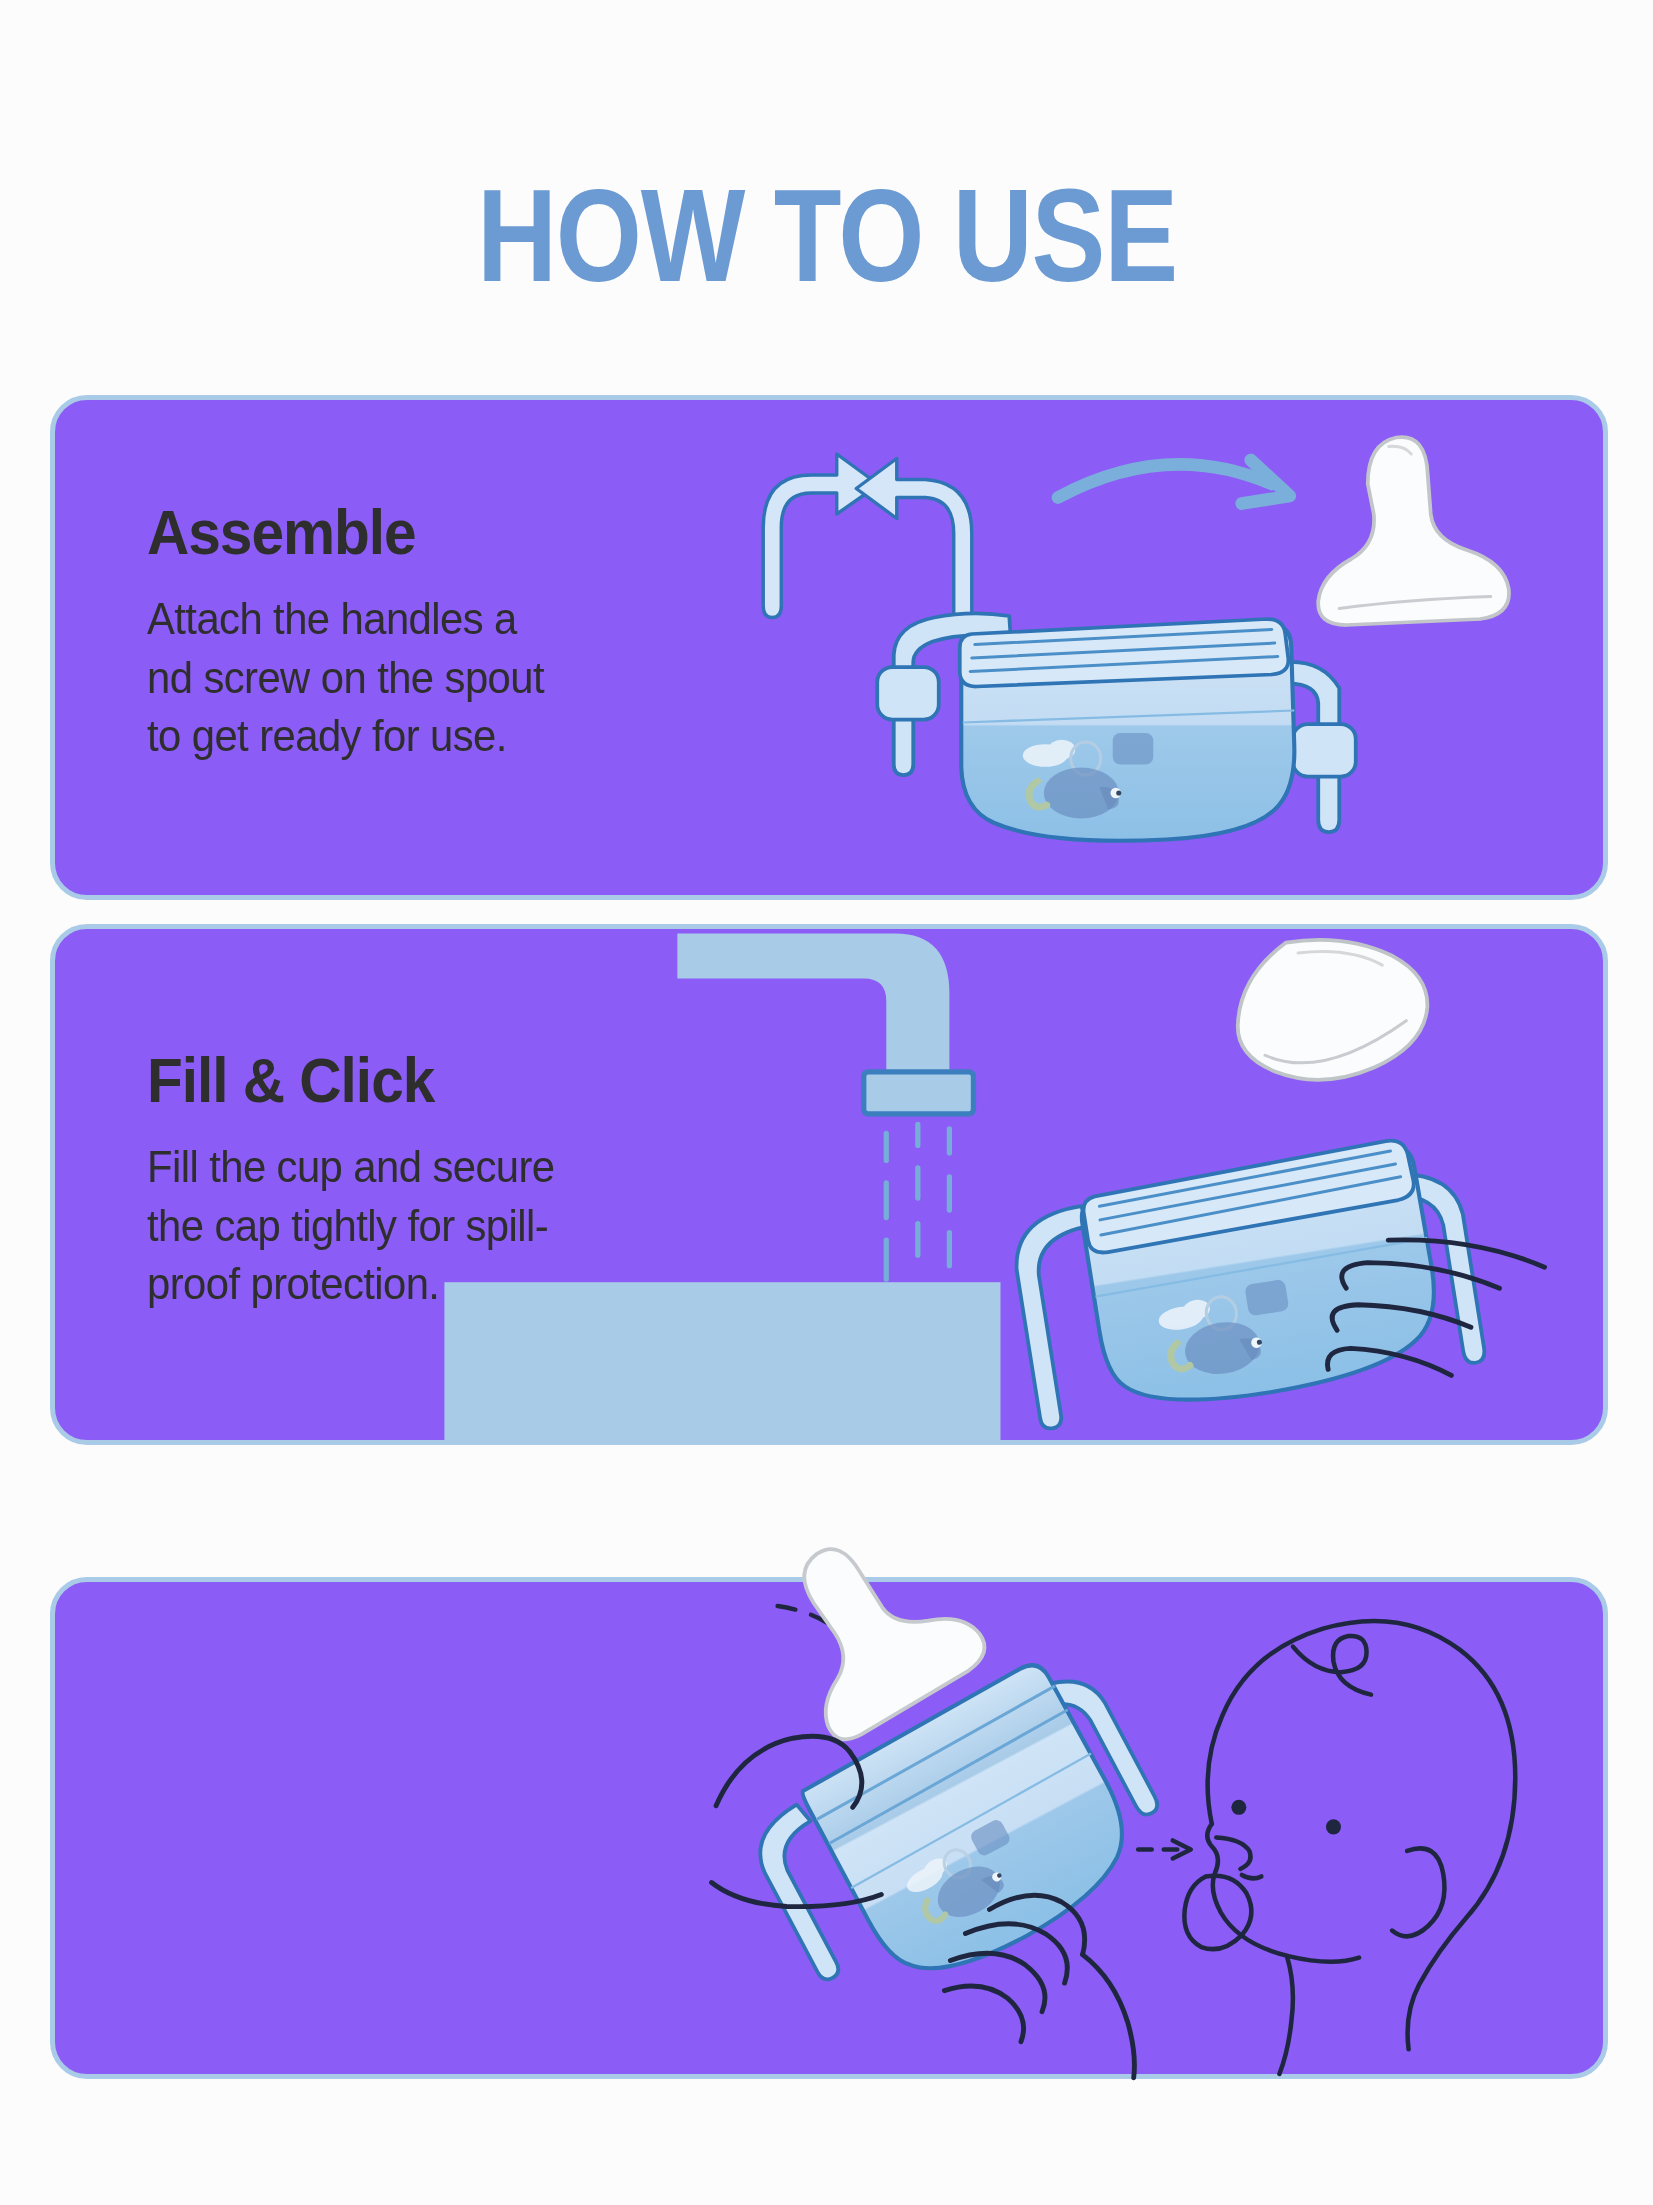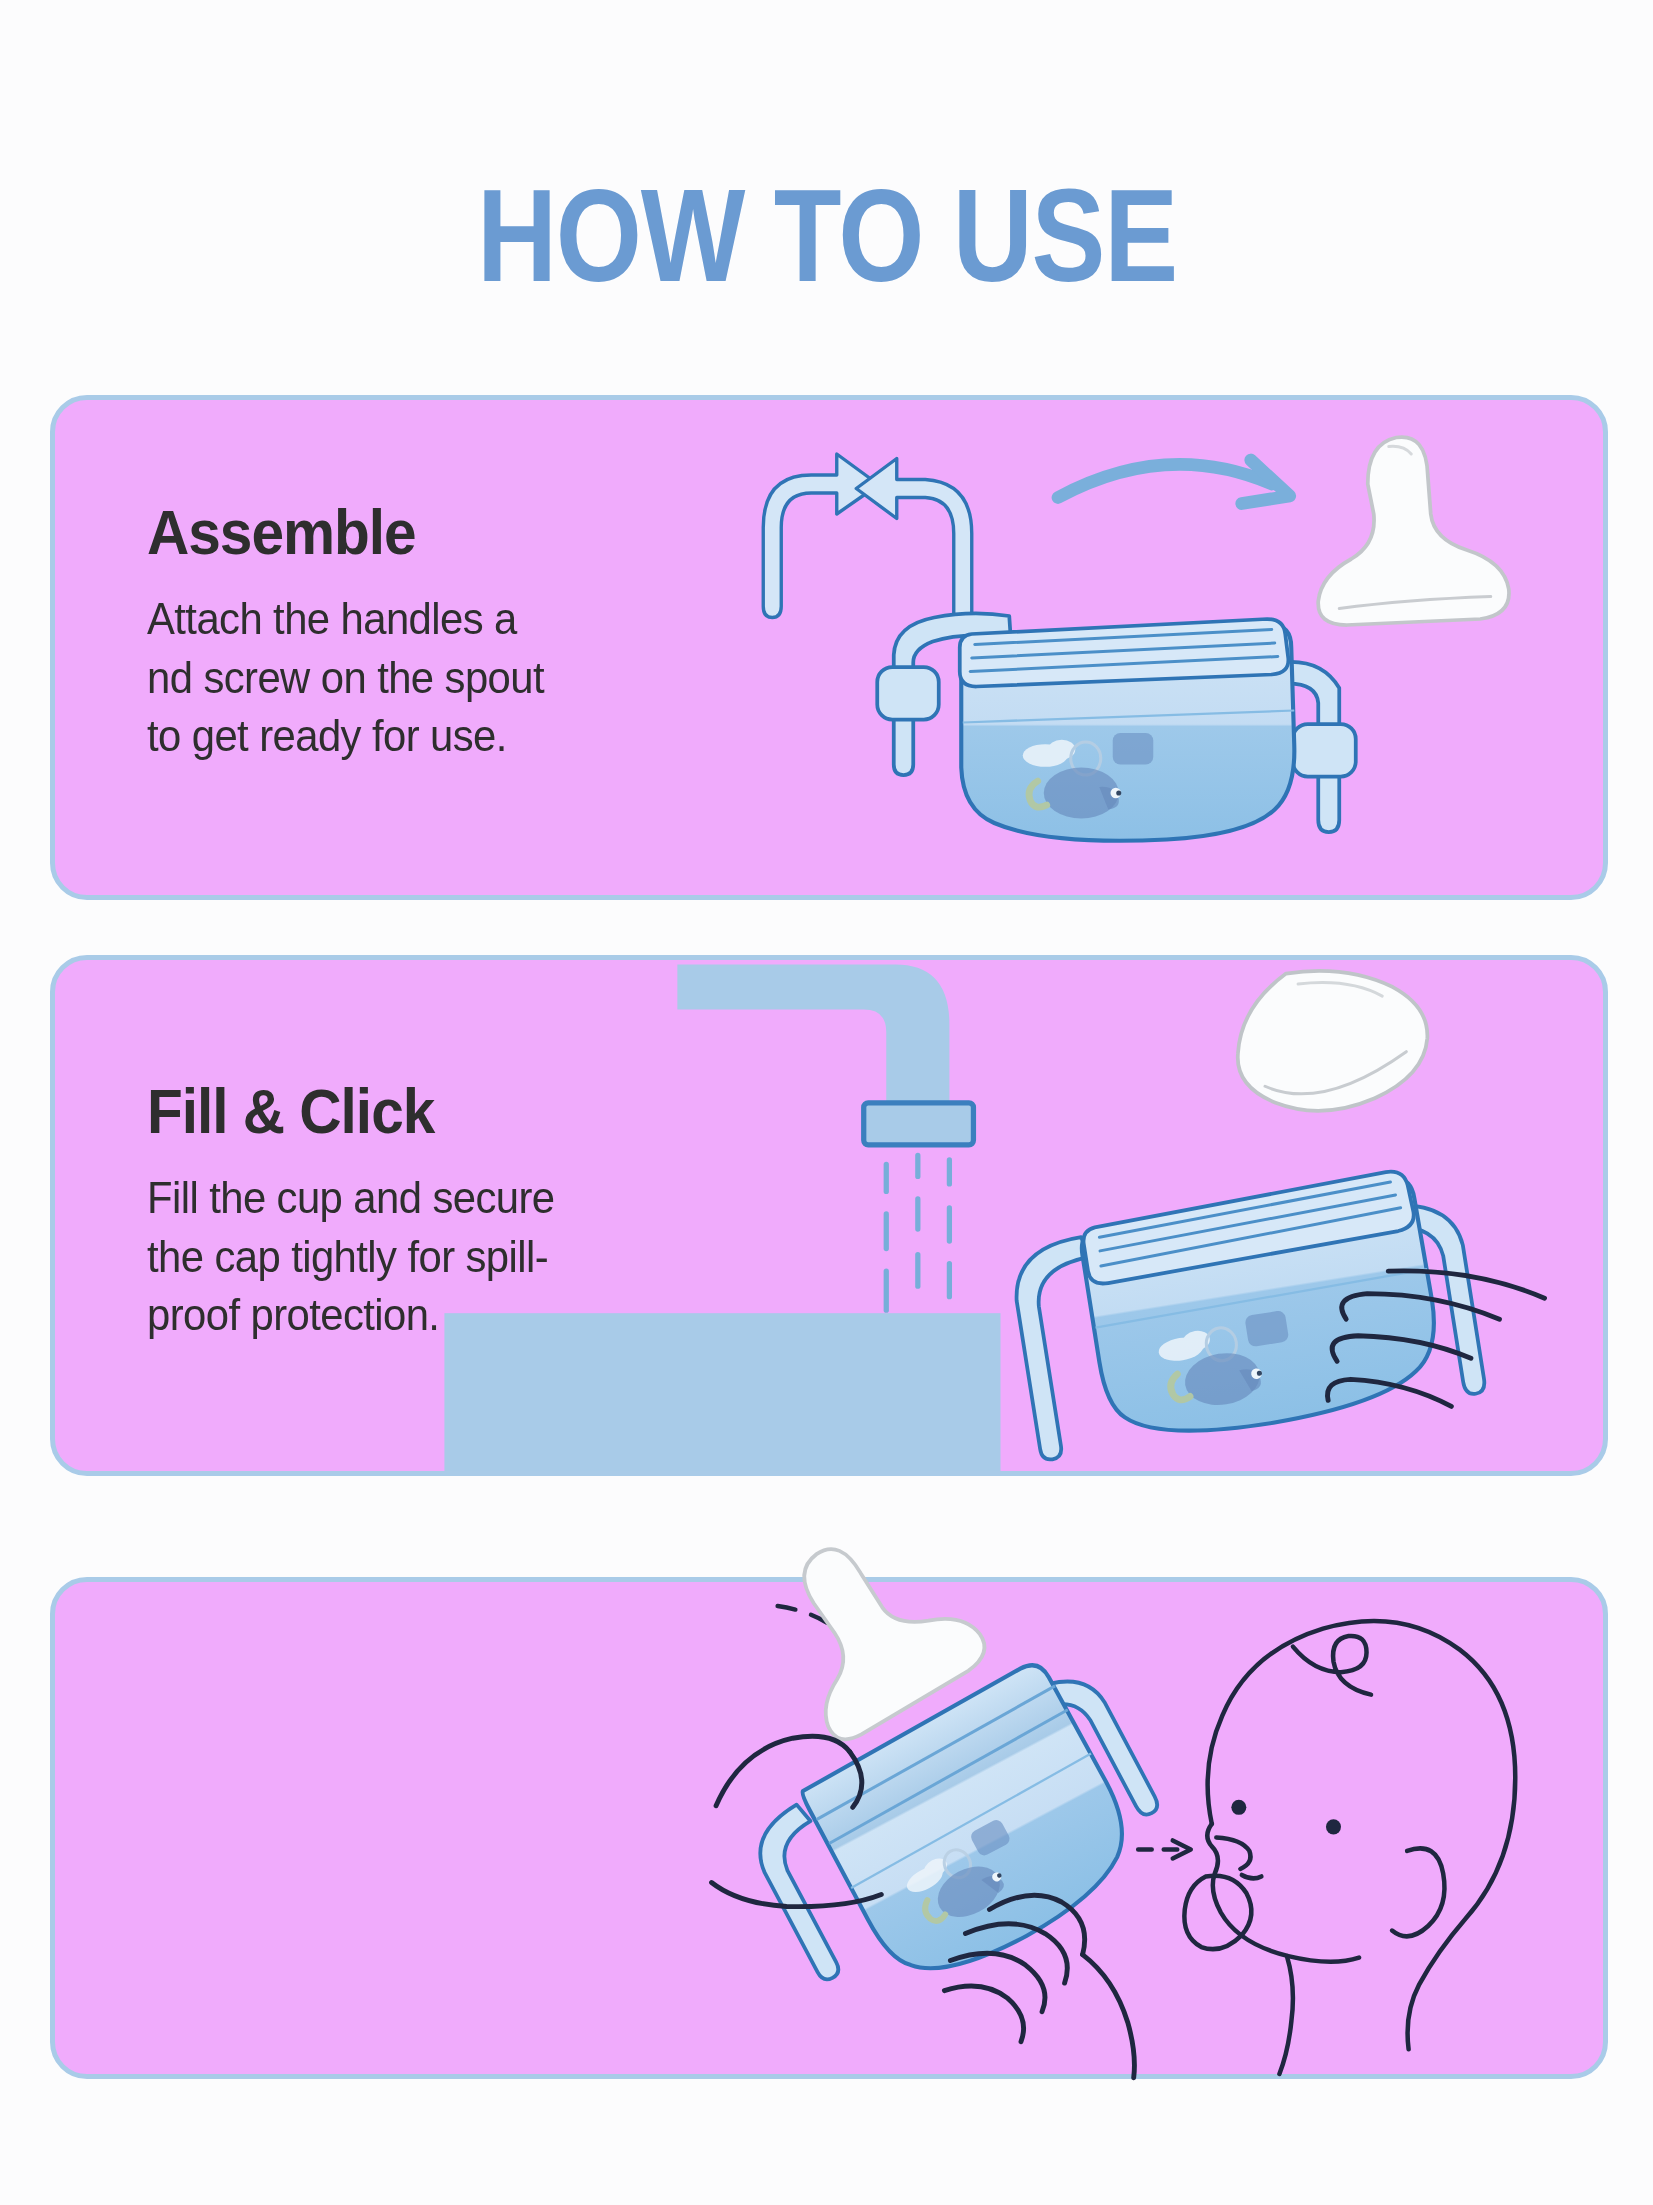--- a/index.html
+++ b/index.html
@@ -38,25 +38,25 @@
     white-space: nowrap;
   }
 
   
   .card {
     position: absolute;
     left: 50px;
     width: 1558px;
     border: 5.4px solid #a9cbe8;
     border-radius: 37px;
-    background: #f0abfc;
+    background: #8b5cf6;
     overflow: visible;
   }
   #card-1 { top: 395px;  height: 505px; }
-  #card-2 { top: 955px; height: 521px; }
+  #card-2 { top: 924px; height: 521px; }
   #card-3 { top: 1577px; height: 502px; }
 
   .card-text {
     position: absolute;
     left: 92px;
     width: 582px;
   }
   #card-1 .card-text { top: 100px; }
   #card-2 .card-text { top: 119px; }
   #card-3 .card-text { top: 92px; }

